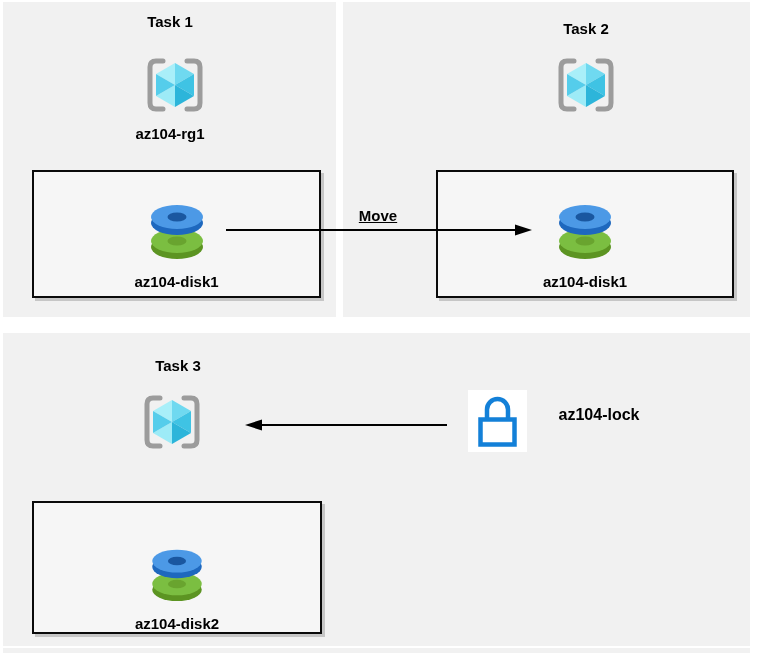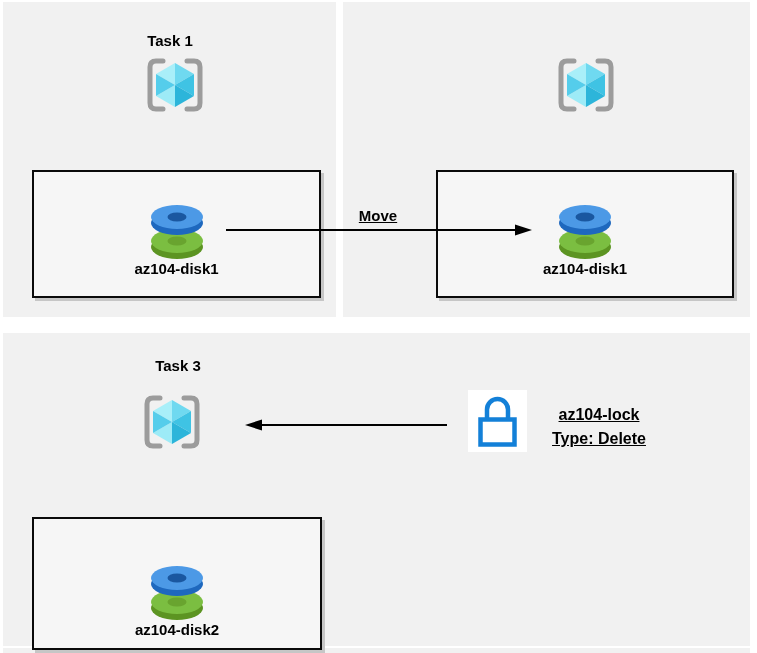--- a/index.html
+++ b/index.html
@@ -5,28 +5,28 @@
   html,body{margin:0;padding:0;background:#ffffff;}
   #canvas{
     position:relative;width:757px;height:653px;background:#ffffff;overflow:hidden;
     font-family:"Liberation Sans",sans-serif;font-weight:bold;color:#000;
   }
   .panel{position:absolute;background:#f1f1f1;}
   .label{position:absolute;font-size:15px;line-height:17px;text-align:center;white-space:nowrap;}
   .disk-box{
     position:absolute;background:#f6f6f6;border:2px solid #0a0a0a;
     box-shadow:3px 3px 0 #c6c6c6;
-    display:flex;flex-direction:column;align-items:center;box-sizing:border-box;
+    display:flex;flex-direction:column;align-items:center;gap:13px;box-sizing:border-box;
   }
   .disk-box.box-a{padding-top:26px;}
-  .disk-box.box-c{padding-top:40px;margin-top:16px;}
+  .disk-box.box-c{padding-top:40px;}
   .icon{display:block;}
   .abs{position:absolute;}
   .lock-tile{position:absolute;background:#ffffff;display:flex;align-items:center;justify-content:center;}
-  .lock-text{position:absolute;font-size:16px;line-height:24px;text-align:center;text-decoration:underline;}
+  .lock-text{position:absolute;font-size:16px;line-height:24px;text-align:center;}
 </style>
 </head>
 <body>
 
 <svg width="0" height="0" style="position:absolute">
   <defs>
     <g id="rg-icon">
       <path d="M18,6 H11 Q5,6 5,12 V48 Q5,54 11,54 H18" fill="none" stroke="#9c9c9c" stroke-width="5" stroke-linecap="round"></path>
       <path d="M42,6 H49 Q55,6 55,12 V48 Q55,54 49,54 H42" fill="none" stroke="#9c9c9c" stroke-width="5" stroke-linecap="round"></path>
       <polygon points="30,8 11,19 30,30" fill="#a9eff9"></polygon>
@@ -51,31 +51,33 @@
   </defs>
 </svg>
 
 <div id="canvas">
 
   <div class="panel" style="left:3px;top:2px;width:333px;height:315px;"></div>
   <div class="panel" style="left:343px;top:2px;width:407px;height:315px;"></div>
   <div class="panel" style="left:3px;top:333px;width:747px;height:313px;"></div>
   <div class="panel" style="left:3px;top:648px;width:747px;height:5px;"></div>
 
-  <div class="label" style="left:100px;top:32px;width:140px;">Task 1</div>
+  <div class="label" style="left:100px;top:13px;width:140px;">Task 1</div>
   <svg class="icon abs" style="left:145px;top:55px;" width="60" height="60" viewBox="0 0 60 60">
       <use href="#rg-icon"></use>
     </svg>
+  <div class="label" style="left:95px;top:125px;width:150px;">az104-rg1</div>
   <div class="disk-box box-a" style="left:32px;top:170px;width:289px;height:128px;">
     <svg class="icon" width="64" height="62" viewBox="0 0 64 62">
         <use href="#disk-icon"></use>
       </svg>
     <div style="font-size:15px;line-height:17px;">az104-disk1</div>
   </div>
 
+  <div class="label" style="left:516px;top:20px;width:140px;">Task 2</div>
   <svg class="icon abs" style="left:556px;top:55px;" width="60" height="60" viewBox="0 0 60 60">
       <use href="#rg-icon"></use>
     </svg>
   <div class="disk-box box-a" style="left:436px;top:170px;width:298px;height:128px;">
     <svg class="icon" width="64" height="62" viewBox="0 0 64 62">
         <use href="#disk-icon"></use>
       </svg>
     <div style="font-size:15px;line-height:17px;">az104-disk1</div>
   </div>
 
@@ -101,16 +103,15 @@
     <polygon points="2,8 19,2.5 19,13.5" fill="#000"></polygon>
   </svg>
 
   <div class="lock-tile" style="left:468px;top:390px;width:59px;height:62px;">
     <svg class="icon" width="59" height="62" viewBox="0 0 59 62">
         <use href="#lock-glyph"></use>
       </svg>
   </div>
   <div class="lock-text" style="left:538px;top:403px;width:122px;">
     <div>az104-lock</div>
-    <div>Type: Delete</div>
   </div>
 
 </div>
 
 </body></html>

